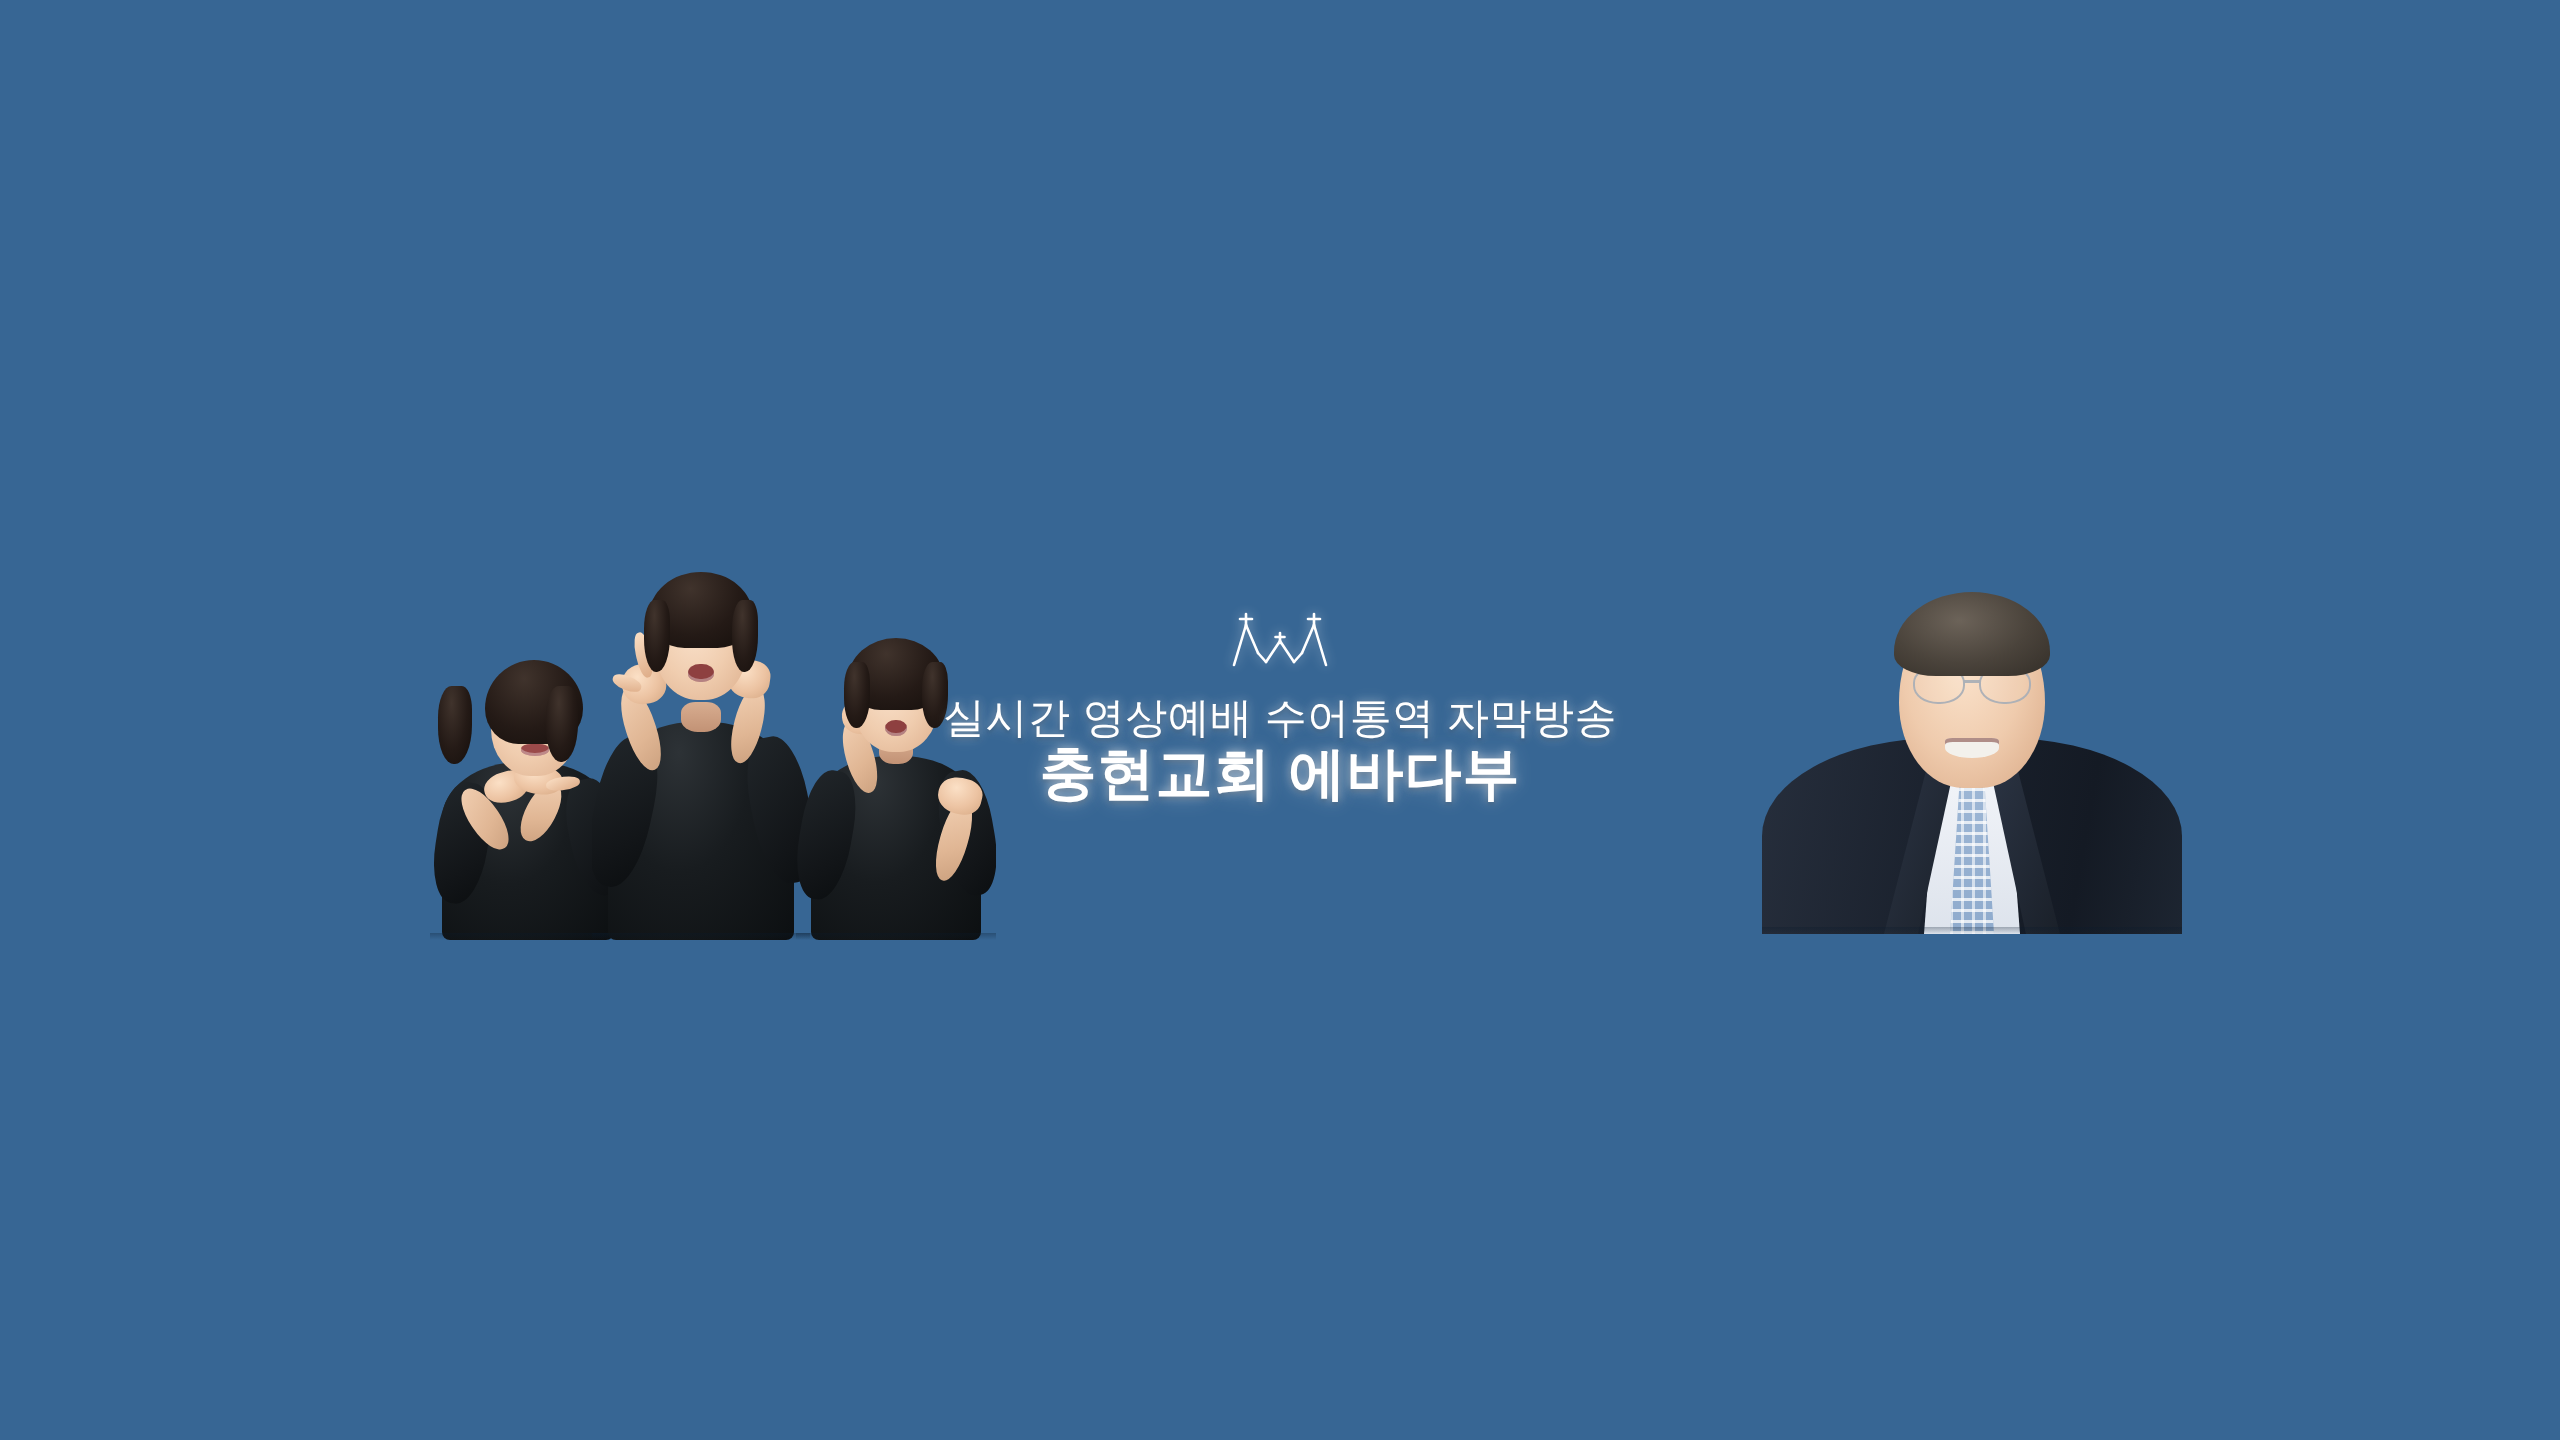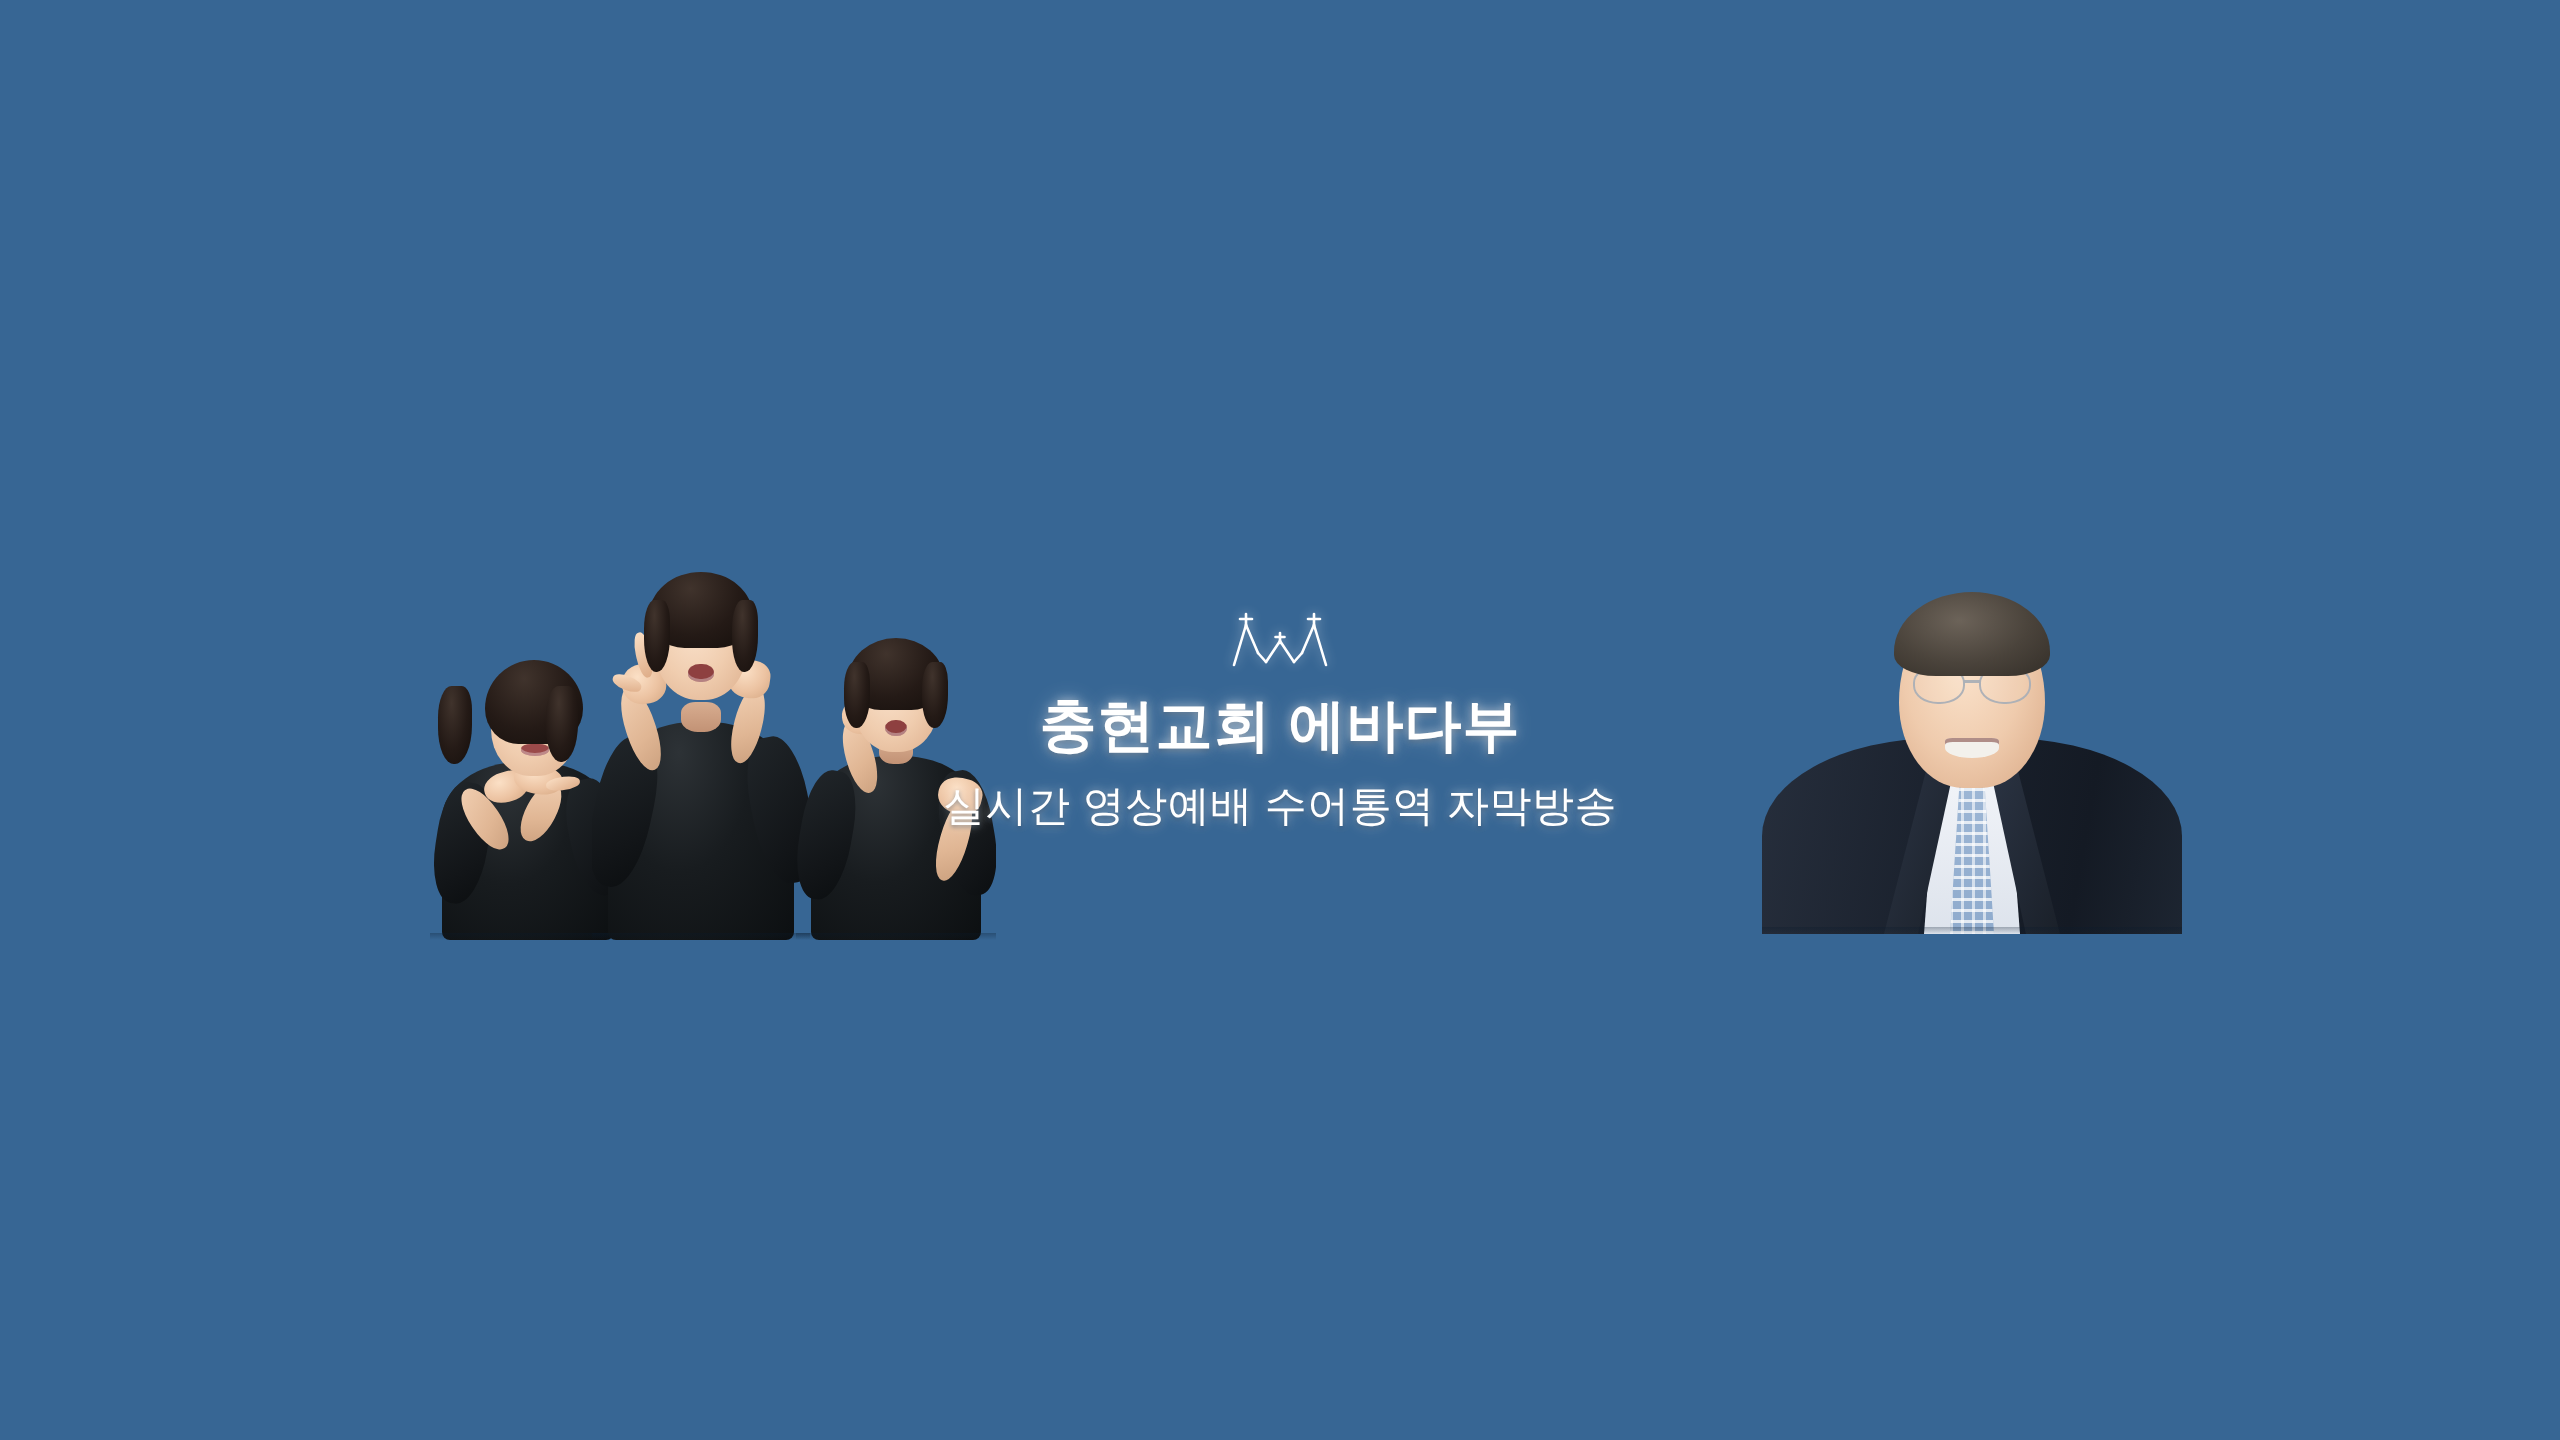--- a/index.html
+++ b/index.html
@@ -397,18 +397,18 @@
         <path d="M52 31 L66 52"></path>
 
         <path d="M52 23 L52 33"></path>
         <path d="M47.5 27 L56.5 27"></path>
 
         <path d="M30 43 L38 52"></path>
         <path d="M66 52 L74 43"></path>
       </g>
     </svg>
 
+    <div id="brand-subtitle">실시간 영상예배 수어통역 자막방송</div>
+
     <div id="brand-title">충현교회 에바다부</div>
-
-    <div id="brand-subtitle">실시간 영상예배 수어통역 자막방송</div>
   </div>
 
 </div>
 
 </body></html>

